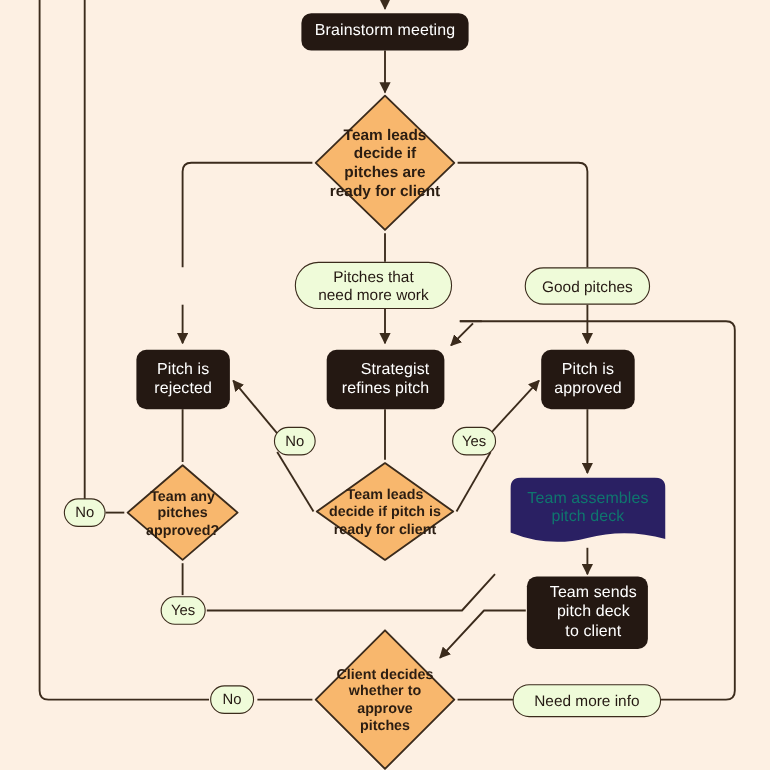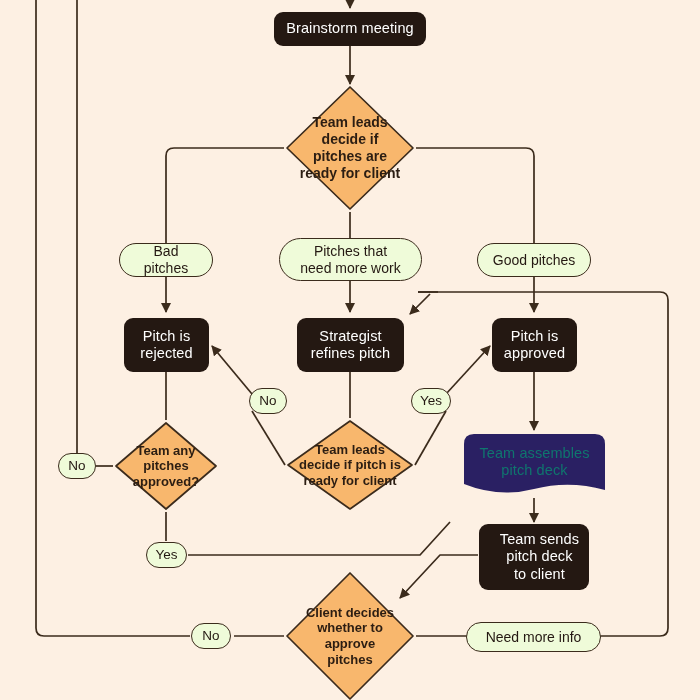--- a/index.html
+++ b/index.html
@@ -166,40 +166,37 @@
     <span>Brainstorm meeting</span>
   </div>
 
   <div class="node diamond" style="left:284px; top:84px; width:132px; height:128px;">
     <svg class="dia-shape" viewBox="0 0 132 128">
       <path d="M66 3 L129 64 L66 125 L3 64 Z" fill="#f8b76d" stroke="#3b2b1c" stroke-width="1.7" stroke-linejoin="round"></path>
     </svg>
     <span class="dia-label">Team leads decide if pitches are ready for client</span>
   </div>
 
-  <div class="node pill" style="left:119px; top:243px; width:94px; height:34px;">
-    <span>Bad pitches</span>
-  </div>
-
-  <div class="node pill" style="left:279px; top:238px; width:143px; height:43px;">
+
+  <div class="node pill" style="left:268px; top:238px; width:143px; height:43px;">
     <span>Pitches that
 need more work</span>
   </div>
 
   <div class="node pill" style="left:477px; top:243px; width:114px; height:34px;">
     <span>Good pitches</span>
   </div>
 
   <div class="node box-dark" style="left:124px; top:318px; width:85px; height:54px;">
     <span style="white-space:pre-line;">Pitch is
 rejected</span>
   </div>
 
   <div class="node box-dark" style="left:297px; top:318px; width:107px; height:54px;">
-    <span style="white-space:pre-line;">Strategist
+    <span style="white-space:pre-line;text-align:right;">Strategist
 refines pitch</span>
   </div>
 
   <div class="node box-dark" style="left:492px; top:318px; width:85px; height:54px;">
     <span style="white-space:pre-line;">Pitch is
 approved</span>
   </div>
 
   <div class="node pill small" style="left:249px; top:388px; width:38px; height:26px;">
     <span>No</span>

